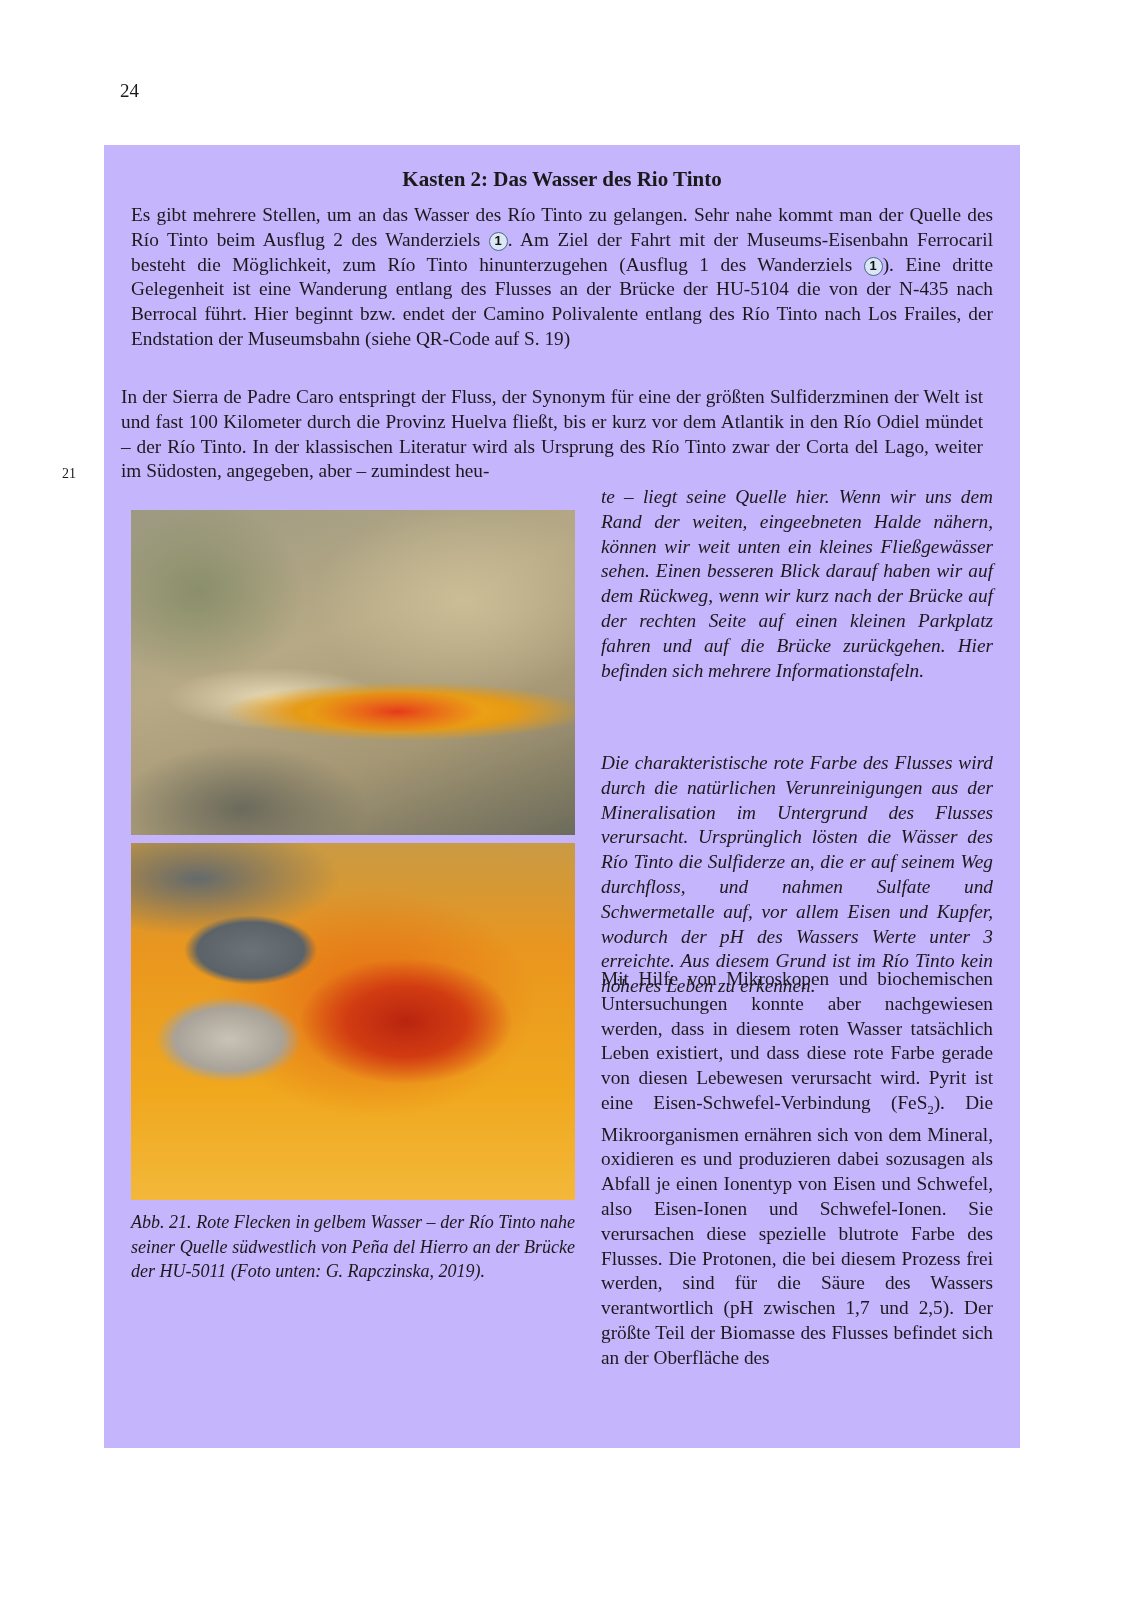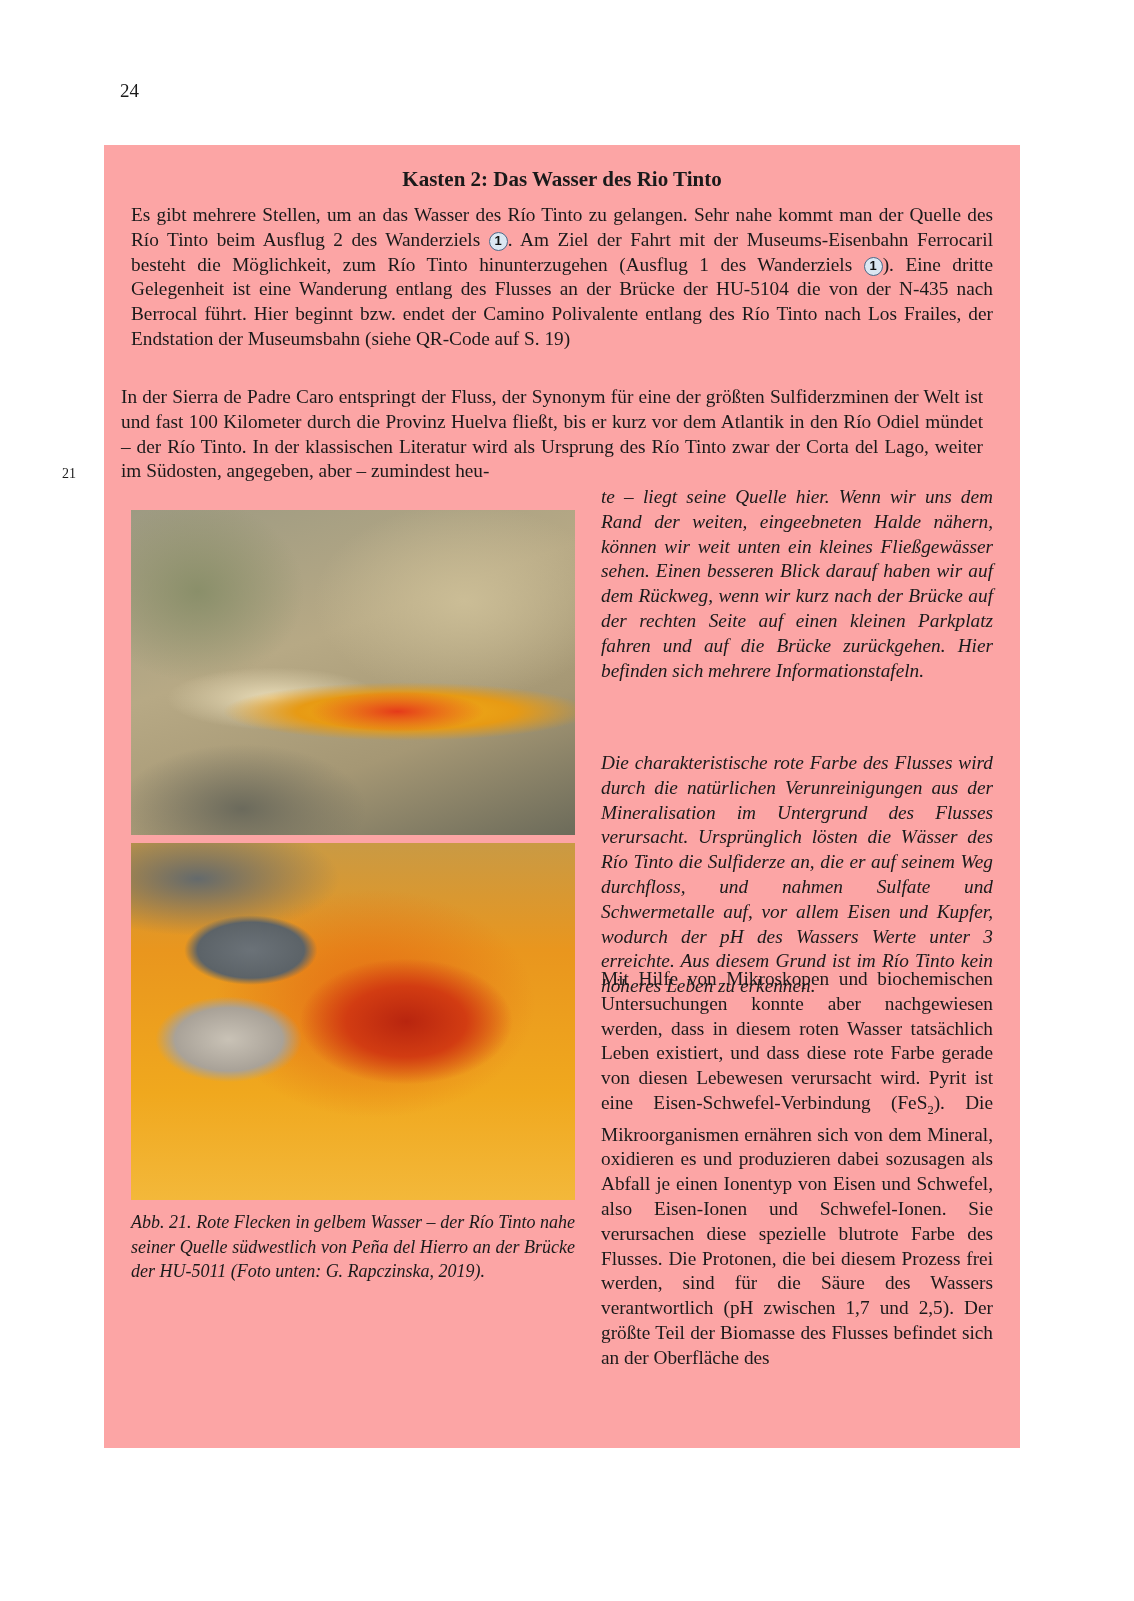--- a/index.html
+++ b/index.html
@@ -1,20 +1,20 @@
 <!DOCTYPE html>
 <html><head>
 <meta charset="utf-8">
 <style>
   html, body { margin:0; padding:0; background:#ffffff; }
   body { width:1134px; height:1601px; position:relative; overflow:hidden;
          font-family:"Liberation Serif","DejaVu Serif",serif; color:#1a1a1a; }
   .page-num { position:absolute; left:104px; top:80px; font-size:19px;margin-left:16px; }
   .margin-note { position:absolute; left:62px; top:466px; font-size:14px; }
-  .box { position:absolute; left:104px; top:145px; width:916px; height:1303px; background:#fca5a5; }
+  .box { position:absolute; left:104px; top:145px; width:916px; height:1303px; background:#c4b5fd; }
   .title { position:absolute; left:0; top:22px; width:916px; text-align:center;
            font-weight:bold; font-size:21px; }
   .para { position:absolute; font-size:19.3px; line-height:24.8px; text-align:justify; }
   .p1 { left:27px; top:58px; width:862px; }
   .p2 { left:17px; top:240px; width:862px; }
   .p2-cont { left:497px; top:340px; width:392px;font-style:italic; }
   .p3 { left:497px; top:606px; width:392px;font-style:italic; }
   .p4 { left:497px; top:822px; width:392px; }
   .photo { position:absolute; left:27px; width:444px; overflow:hidden; }
   .photo-top { top:365px; height:325px;

